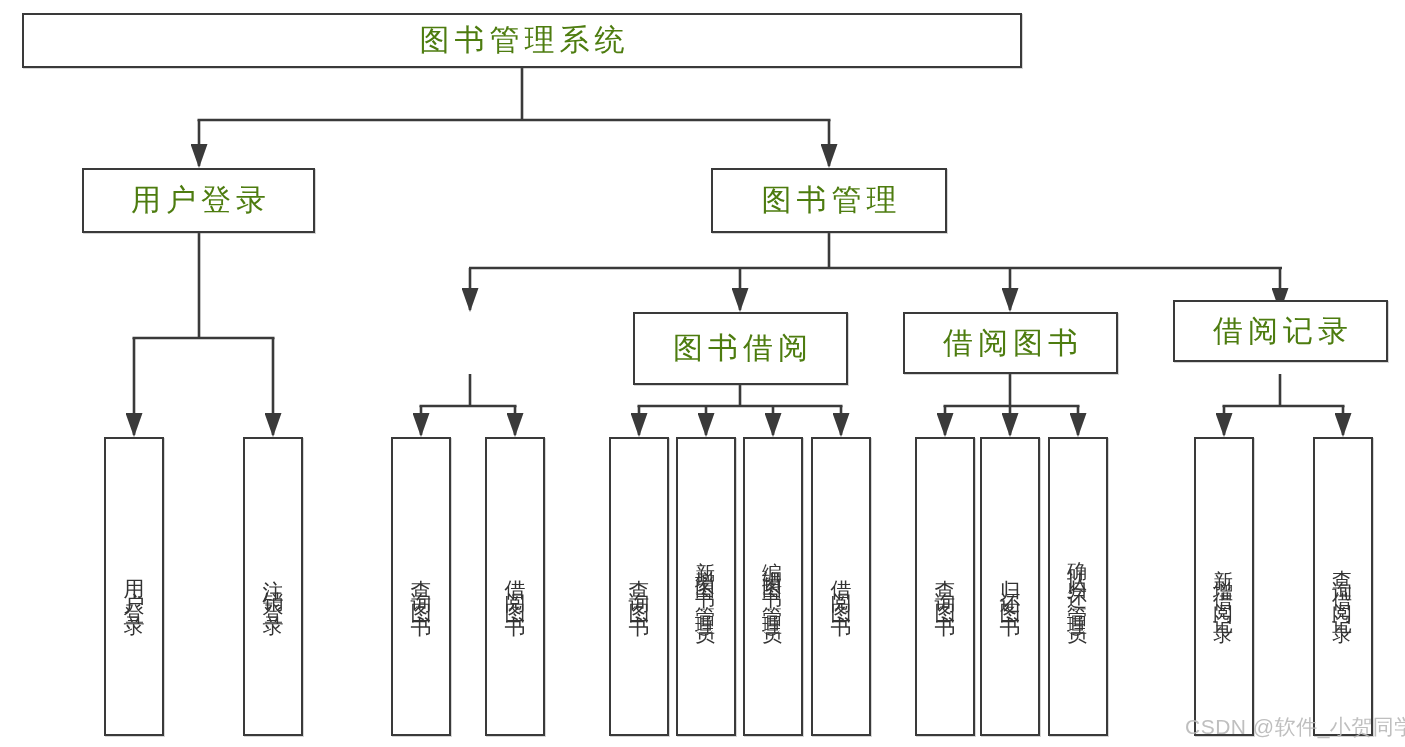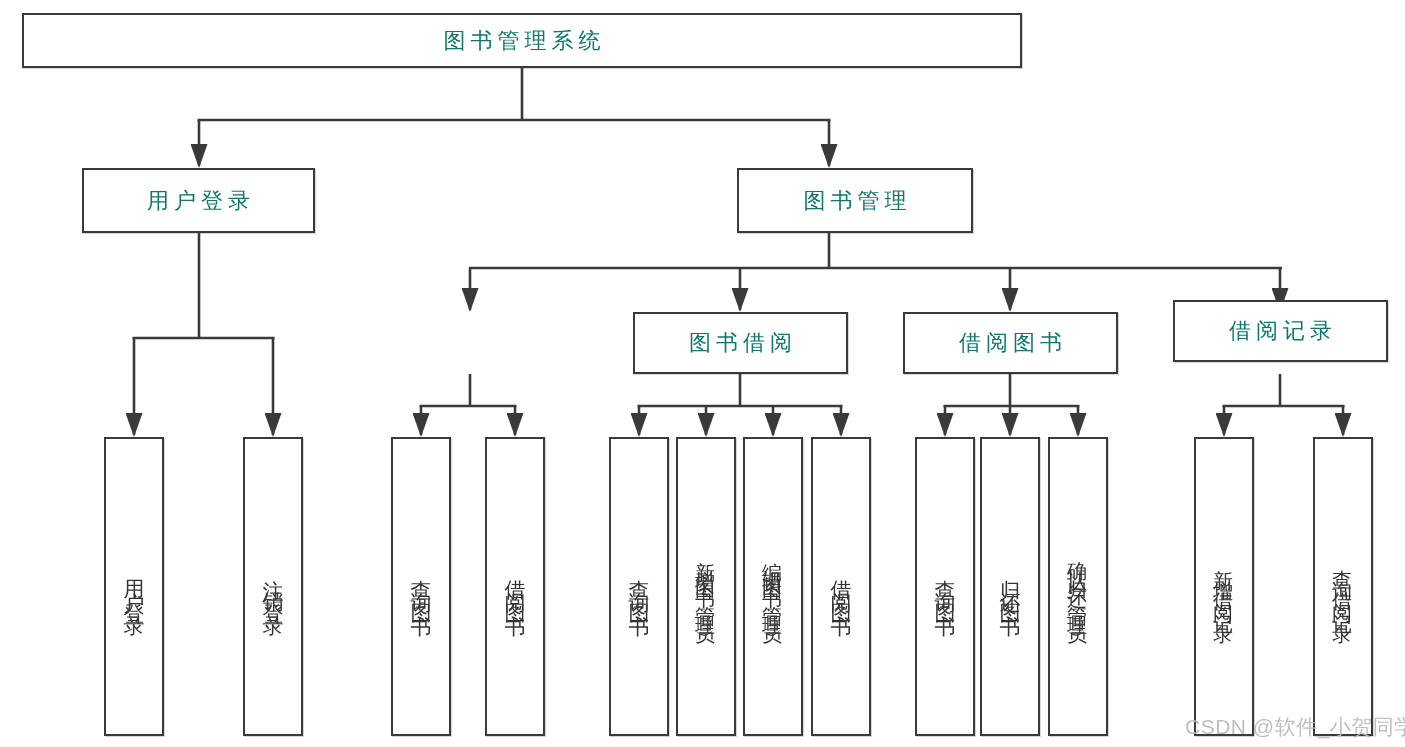--- a/index.html
+++ b/index.html
@@ -13,22 +13,22 @@
   .node{
     position:absolute;
     box-sizing:border-box;
     border:2.5px solid #3a3a3a;
     background:#ffffff;
     display:flex;align-items:center;justify-content:center;
     box-shadow:1px 1px 0 rgba(90,90,90,0.25);
     z-index:2;
   }
   .node.h span{
-    font-size:22px;letter-spacing:5px;padding-left:5px;
-    white-space:nowrap;color:#0f766e;
+    font-size:30px;letter-spacing:5px;padding-left:5px;
+    white-space:nowrap;color:#4d7c0f;
   }
   .node.v span{
     writing-mode:vertical-rl;
     text-orientation:mixed;
     white-space:nowrap;
     color:#333333;
   }
   .node.v4 span{font-size:21px;letter-spacing:12px;}
   .node.v6 span{font-size:20px;letter-spacing:11px;}
   .node.v9 span{font-size:20px;letter-spacing:9px;}
@@ -93,25 +93,25 @@
     </g>
   </svg>
 
   <div class="node h" style="left:22px;top:13px;width:1000px;height:55px;">
     <span>图书管理系统</span>
   </div>
 
   <div class="node h" style="left:82px;top:168px;width:233px;height:65px;">
     <span>用户登录</span>
   </div>
-  <div class="node h" style="left:711px;top:168px;width:236px;height:65px;margin-left:26px;">
+  <div class="node h" style="left:711px;top:168px;width:236px;height:65px;">
     <span>图书管理</span>
   </div>
 
-  <div class="node h" style="left:633px;top:312px;width:215px;height:62px;">
+  <div class="node h" style="left:633px;top:312px;width:215px;height:73px;">
     <span>图书借阅</span>
   </div>
   <div class="node h" style="left:903px;top:312px;width:215px;height:62px;">
     <span>借阅图书</span>
   </div>
   <div class="node h" style="left:1173px;top:300px;width:215px;height:62px;">
     <span>借阅记录</span>
   </div>
 
   <div class="node v v4" style="left:104px;top:437px;width:60px;height:299px;">

